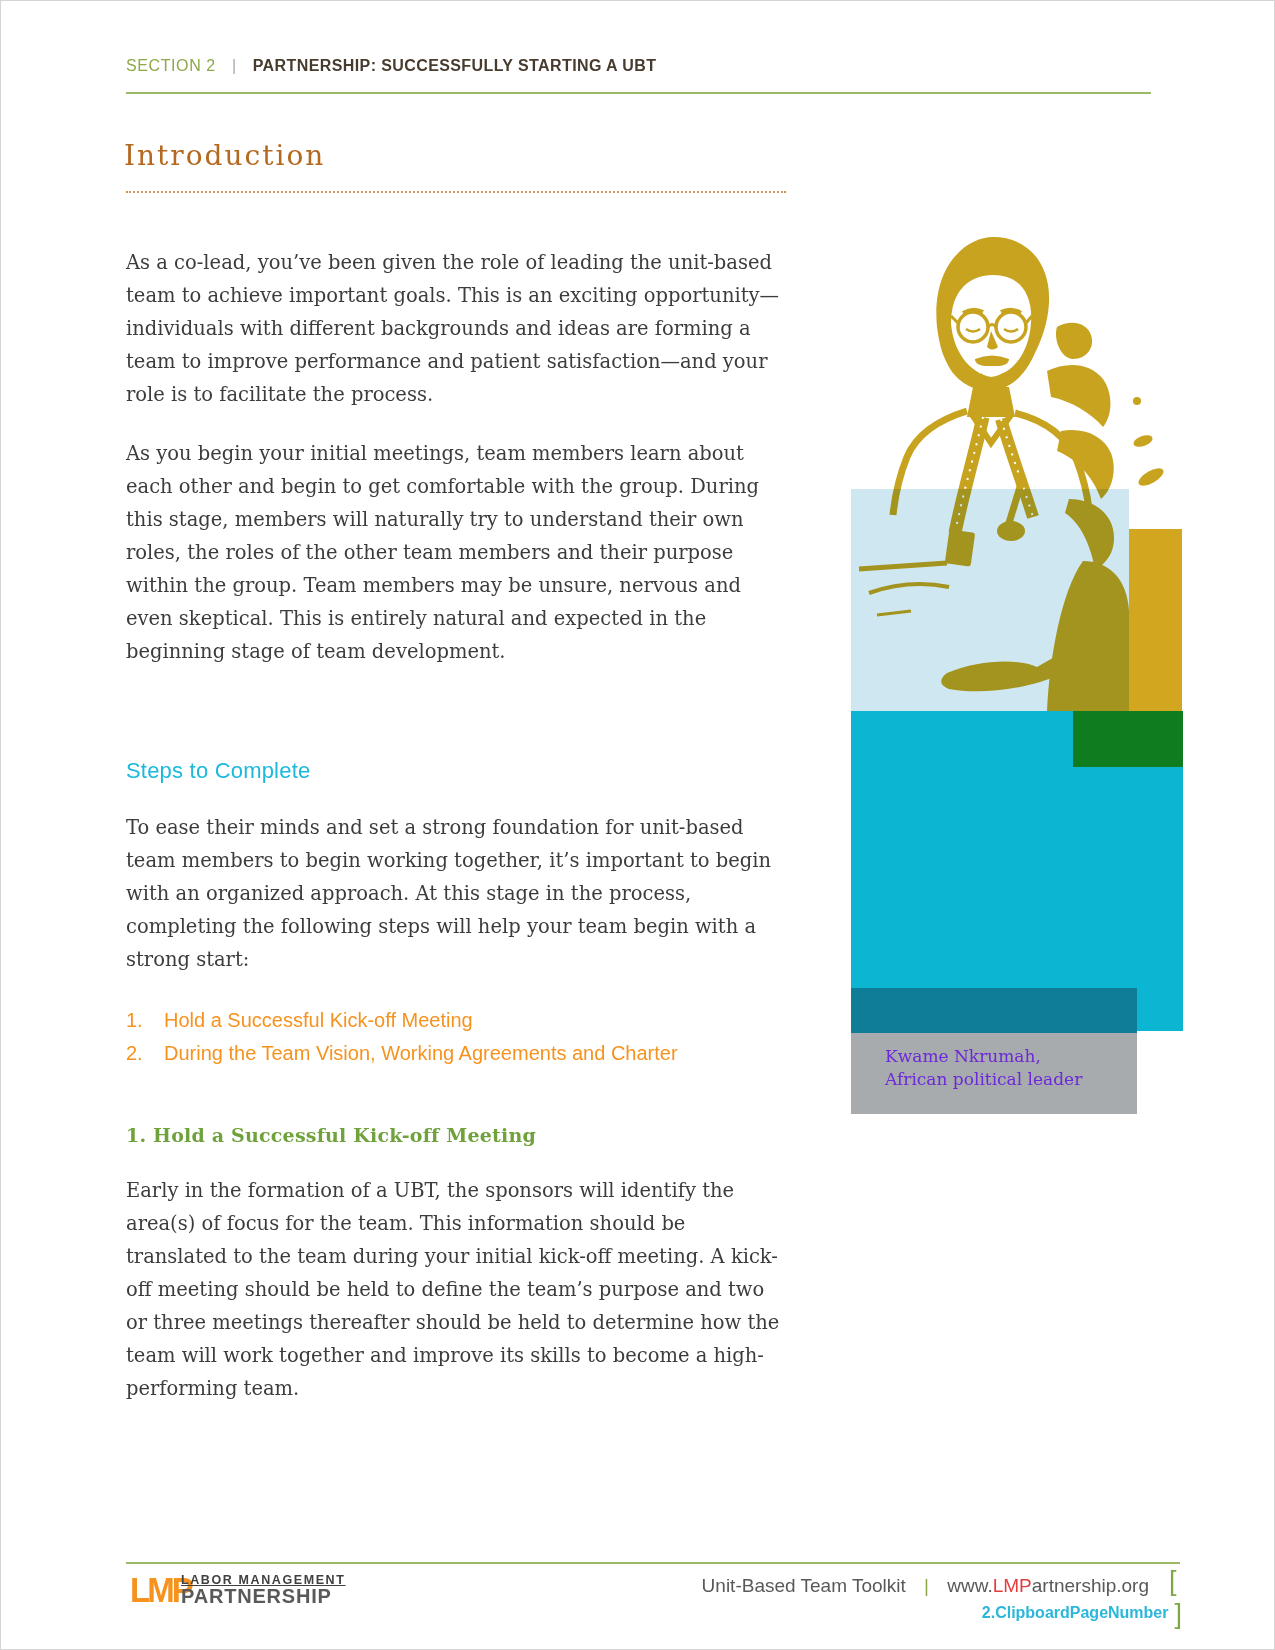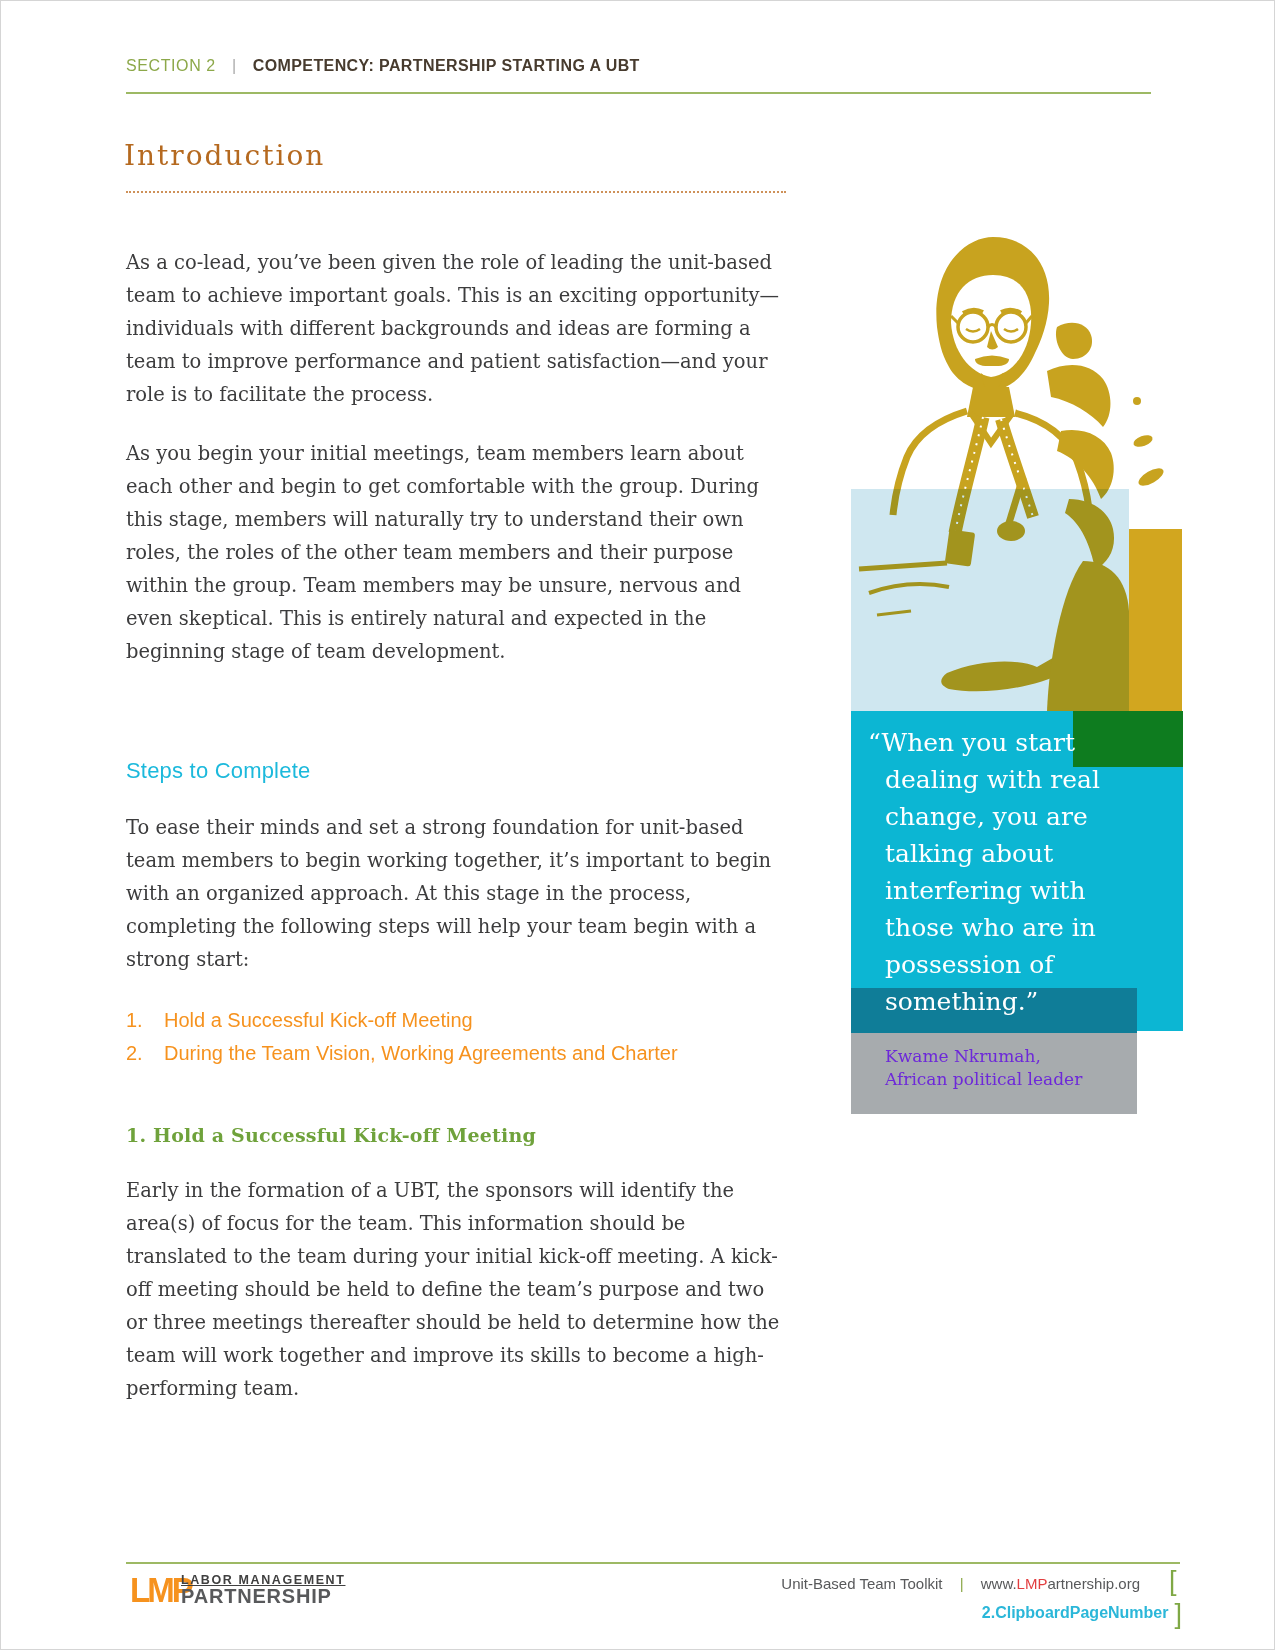--- a/index.html
+++ b/index.html
@@ -53,38 +53,38 @@
                line-height:23px;color:#6d28d9;}
 
   
   .rule-bottom{left:125px;top:1561px;width:1054px;height:2px;background:var(--rule-green);}
   .lmp-mark{left:129px;top:1569px;font-size:33px;font-weight:700;letter-spacing:-3px;
             color:var(--lmp-orange);transform:scaleY(1.08);transform-origin:top left;}
   .lmp-name1{left:180px;top:1572px;font-size:12.5px;font-weight:700;letter-spacing:1.6px;
              color:#404040;text-decoration:underline;}
   .lmp-name2{left:180px;top:1584px;font-size:20px;font-weight:700;letter-spacing:.8px;
              color:var(--footer-gray);}
-  .footer-line1{top:1574px;right:134px;font-size:15px;color:var(--footer-gray);white-space:nowrap;}
+  .footer-line1{top:1574px;right:125px;font-size:19px;color:var(--footer-gray);white-space:nowrap;}
   .footer-line1 .pipe{color:var(--label-green);margin:0 13px;}
   .footer-line1 .red{color:var(--url-red);}
   .bracket{font-size:27px;color:#7FA845;font-weight:400;}
   .bracket-open{left:1168px;top:1565px;}
   .footer-line2{top:1598px;right:92px;font-size:16px;font-weight:700;
                 color:var(--pagenum-cyan);white-space:nowrap;}
   .footer-line2 .bracket{vertical-align:-5px;margin-left:6px;font-weight:400;}
 </style>
 </head>
 <body>
 
 <div class="page">
 
   <div class="abs eyebrow">
     <span class="sec">SECTION 2</span>
     <span class="pipe">|</span>
-    <span class="comp">COMPETENCY: PARTNERSHIP STARTING A UBT</span>
+    <span class="comp">PARTNERSHIP: SUCCESSFULLY STARTING A UBT</span>
   </div>
   <div class="abs rule-top"></div>
 
   <div class="abs page-title">Introduction</div>
   <div class="abs title-rule"></div>
 
   <div class="abs body-col p1">As a co-lead, you’ve been given the role of leading the unit-based team to achieve important goals. This is an exciting opportunity—individuals with different backgrounds and ideas are forming a team to improve performance and patient satisfaction—and your role is to facilitate the process.</div>
   <div class="abs body-col p2">As you begin your initial meetings, team members learn about each other and begin to get comfortable with the group. During this stage, members will naturally try to understand their own roles, the roles of the other team members and their purpose within the group. Team members may be unsure, nervous and even skeptical. This is entirely natural and expected in the beginning stage of team development.</div>
   <div class="abs steps-h">Steps to Complete</div>
   <div class="abs body-col p3">To ease their minds and set a strong foundation for unit-based team members to begin working together, it’s important to begin with an organized approach. At this stage in the process, completing the following steps will help your team begin with a strong start:</div>
@@ -142,30 +142,20 @@
       <path d="M232,330 C258,330 276,348 278,380 L278,480 L196,480 C198,430 210,360 232,330 Z"></path>
     </g>
     <rect x="0" y="258" width="278" height="222" fill="#CFE7F0" style="mix-blend-mode:multiply"></rect>
     <rect x="278" y="298" width="53" height="182" fill="#D2A61F" style="mix-blend-mode:multiply"></rect>
   </svg>
 
   <div class="abs quote-cyan"></div>
   <div class="abs quote-green"></div>
   <div class="abs quote-teal"></div>
   <div class="abs attr-gray"></div>
-  <div class="abs quote-text" id="quote-lines">
-      <div class="quote-line">“When you start</div>
-      <div class="quote-line">dealing with real</div>
-      <div class="quote-line">change, you are</div>
-      <div class="quote-line">talking about</div>
-      <div class="quote-line">interfering with</div>
-      <div class="quote-line">those who are in</div>
-      <div class="quote-line">possession of</div>
-      <div class="quote-line">something.”</div>
-    </div>
   <div class="abs attribution">
     <div>Kwame Nkrumah,</div>
     <div>African political leader</div>
   </div>
 
   <div class="abs rule-bottom"></div>
   <div class="abs lmp-mark">LMP</div>
   <div class="abs lmp-name1">LABOR MANAGEMENT</div>
   <div class="abs lmp-name2">PARTNERSHIP</div>
 

